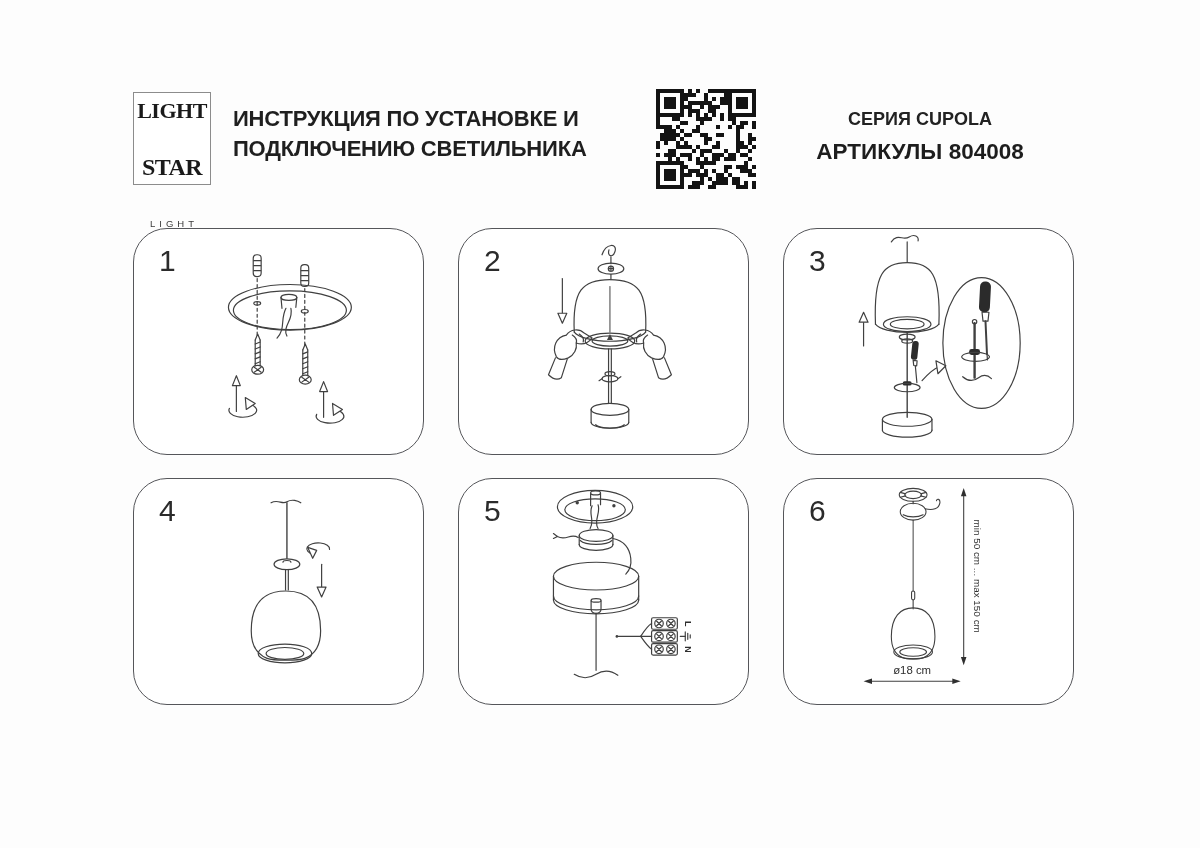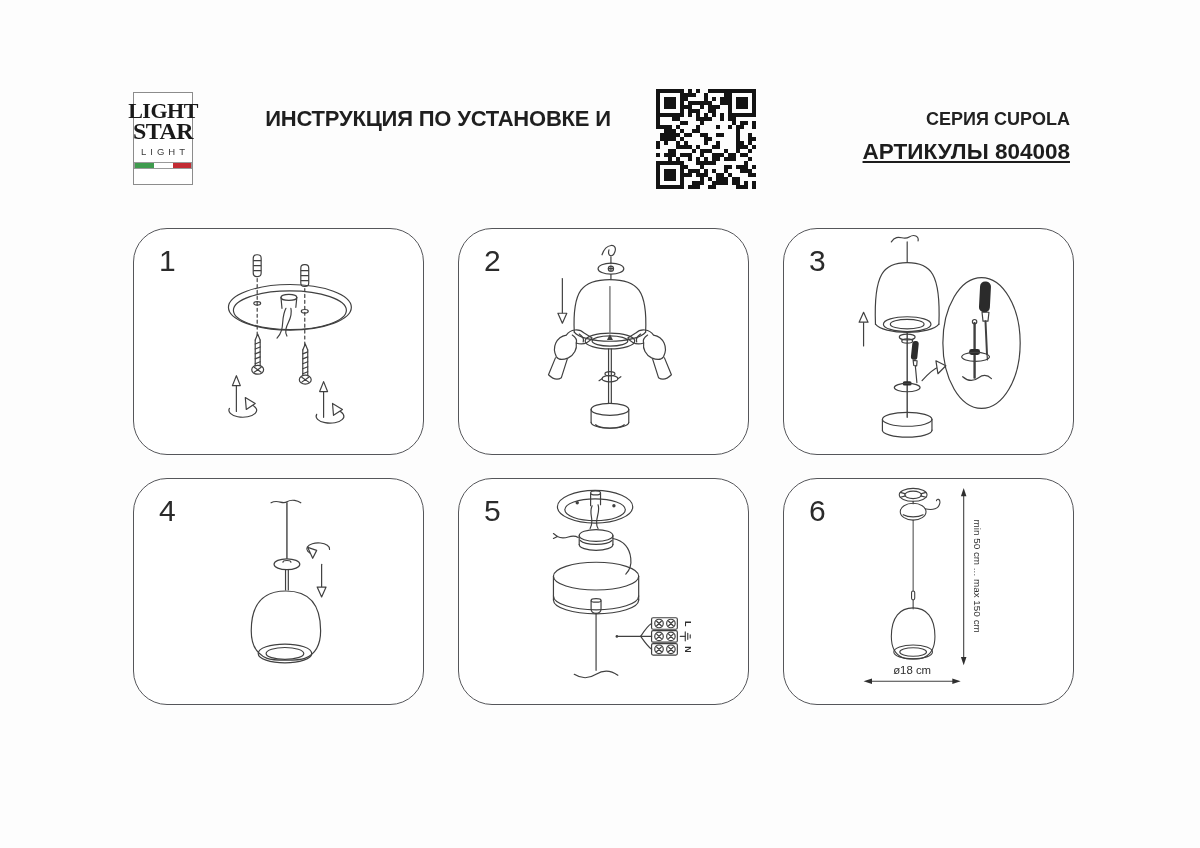--- a/index.html
+++ b/index.html
@@ -1,32 +1,32 @@
 <!DOCTYPE html>
 <html><head>
 <meta charset="utf-8">
 <style>
   html,body{margin:0;padding:0;background:#fdfdfd;}
   .page{position:relative;width:1200px;height:848px;background:#fdfdfd;overflow:hidden;
         font-family:"Liberation Sans",sans-serif;color:#1d1d1b;}
   
-  .logo-box{position:absolute;left:133px;top:92px;width:60px;height:93px;
+  .logo-box{position:absolute;left:133px;top:92px;width:78px;height:93px;
             border:1.5px solid #8c8c8c;background:#fff;box-sizing:border-box;
-            display:flex;flex-direction:column;align-items:center;justify-content:flex-start;}
+            display:flex;flex-direction:column;align-items:center;justify-content:flex-start;gap:36px;}
   .logo-word1{font-family:"Liberation Serif",serif;font-weight:bold;font-size:22px;line-height:20px;margin-top:8px;letter-spacing:-0.5px;color:#1a1a1a;}
   .logo-word2{font-family:"Liberation Serif",serif;font-weight:bold;font-size:24px;line-height:21px;letter-spacing:-0.5px;color:#1a1a1a;}
   .logo-word3{font-size:9.5px;letter-spacing:4px;margin-top:4px;margin-left:4px;color:#3a3a3a;}
   .logo-flag{width:56px;height:5px;margin-top:5px;border:0.5px solid #9a9a9a;display:flex;}
   .logo-flag div{height:100%;}
-  .title{position:absolute;left:233px;top:104px;width:410px;text-align:center;
+  .title{position:absolute;left:233px;top:104px;width:410px;text-align:left;
          font-weight:bold;font-size:22px;line-height:30px;letter-spacing:-0.2px;color:#1f1f1f;}
   .qr{position:absolute;left:656px;top:89px;}
-  .series-block{position:absolute;left:770px;top:109px;width:300px;text-align:right;}
+  .series-block{position:absolute;left:770px;top:109px;width:300px;text-align:center;}
   .series-line{font-weight:bold;font-size:18px;color:#222;}
-  .article-line{font-weight:bold;font-size:22.5px;margin-top:9px;color:#1d1d1d;text-decoration:underline;}
+  .article-line{font-weight:bold;font-size:22.5px;margin-top:9px;color:#1d1d1d;}
   
   .panel{position:absolute;width:291px;height:227px;border:1px solid #55565a;
          border-radius:34px;background:#fff;box-sizing:border-box;}
   .pnum{position:absolute;left:25px;top:15px;font-size:30px;color:#2b2b2b;}
   .illus{position:absolute;left:0;top:0;width:100%;height:100%;}
   svg text{font-family:"Liberation Sans",sans-serif;fill:#2e2e2e;stroke:none;}
   
   .website{position:absolute;left:770px;top:736px;width:300px;text-align:center;
            font-weight:bold;font-size:21px;color:#1c1c1c;}
 </style>
@@ -41,20 +41,21 @@
     <div class="logo-word3">LIGHT</div>
     <div class="logo-flag">
       <div style="width:34%;background:#3f9b4e"></div>
         <div style="width:33%;background:#ffffff"></div>
         <div style="width:33%;background:#c22b33"></div>
     </div>
   </div>
 
   <div class="title">
     <div>ИНСТРУКЦИЯ ПО УСТАНОВКЕ И</div>
+    <div>ПОДКЛЮЧЕНИЮ СВЕТИЛЬНИКА</div>
   </div>
 
   <svg id="qr" class="qr" width="100" height="100" viewBox="0 0 100 100">
       <rect x="0" y="0" width="4" height="4" fill="#131313"></rect>
       <rect x="4" y="0" width="4" height="4" fill="#131313"></rect>
       <rect x="8" y="0" width="4" height="4" fill="#131313"></rect>
       <rect x="12" y="0" width="4" height="4" fill="#131313"></rect>
       <rect x="16" y="0" width="4" height="4" fill="#131313"></rect>
       <rect x="20" y="0" width="4" height="4" fill="#131313"></rect>
       <rect x="24" y="0" width="4" height="4" fill="#131313"></rect>

